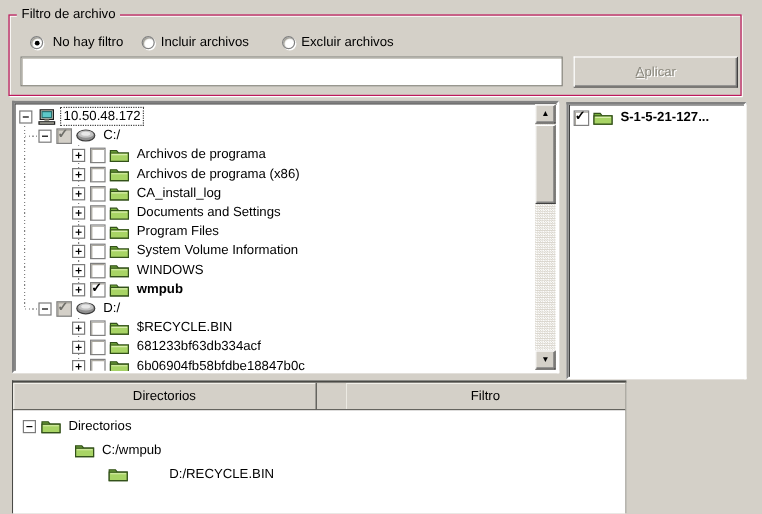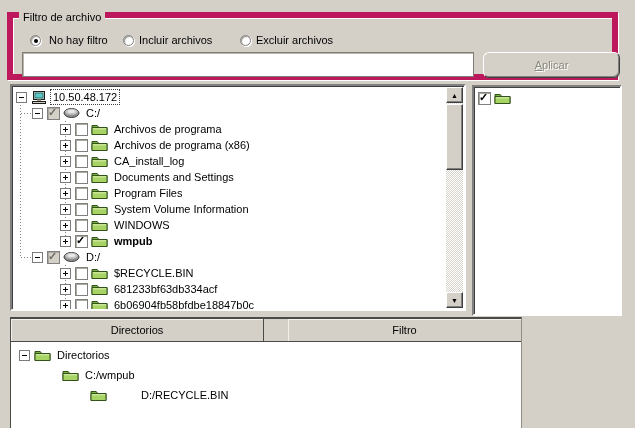--- a/index.html
+++ b/index.html
@@ -10,21 +10,21 @@
     font-size:11px;
     color:#000;
     position:relative;
     overflow:hidden;
   }
   .abs { position:absolute; }
 
   
   .groupbox {
     left:7px; top:12px; width:611px; height:68px;
-    border:6px solid #be185d;
+    border:1px solid #be185d;
     box-shadow: 1px 1px 0 #ffffff, inset 1px 1px 0 #ffffff;
   }
   .groupbox-title {
     position:absolute; top:-8px; left:6px;
     background:#d4d0c8; padding:0 4px; line-height:14px;
   }
 
   
   .radio-item { position:absolute; top:15px; display:flex; align-items:center; gap:5px; height:14px; cursor:default; }
   .radio-circle {
@@ -49,21 +49,21 @@
     outline:none;
   }
   .btn {
     position:absolute; left:470px; top:34px; width:137px; height:26px;
     background:#d4d0c8;
     border:1px solid; border-color:#ffffff #404040 #404040 #ffffff;
     box-shadow: inset -1px -1px 0 #808080;
     display:flex; align-items:center; justify-content:center;
     font-size:11px;
   }
-  .btn.disabled { color:#8a887e; text-shadow:1px 1px 0 #fff;border-radius:6px; }
+  .btn.disabled { color:#8a887e; text-shadow:1px 1px 0 #fff; }
   .btn .accel::first-letter { text-decoration:underline; }
 
   
   .sunken {
     background:#fff;
     border:2px solid; border-color:#808080 #ffffff #ffffff #808080;
     box-shadow: inset 1px 1px 0 #404040;
   }
   .tree-panel  { left:10px; top:84px;  width:456px; height:227px; overflow:hidden; }
   .sel-panel   { left:472px; top:85px; width:150px; height:231px; overflow:hidden; }
@@ -370,20 +370,21 @@
         <span class="cb checked">
           <span class="mark">✓</span>
         </span>
         <span class="ticon">
           <svg width="17" height="14" viewBox="0 0 17 14">
             <path d="M1 3.5 L6.2 3.5 L7.8 5.5 L16 5.5 L16 12.5 L1 12.5 Z" fill="#7ab33e" stroke="#33511a"></path>
             <path d="M1 5.5 L16 5.5 L16 12.5 L1 12.5 Z" fill="#a8d465" stroke="#33511a"></path>
             <path d="M2 6.8 L15 6.8" stroke="#d8edad"></path>
           </svg>
         </span>
+        <span class="lbl bold">S-1-5-21-127...</span>
       </div>
     </div>
 </div>
 
 <div class="abs summary-panel">
   <div class="summary-header">
     <div class="hcell c1">Directorios</div>
     <div class="hcell c2">Filtro</div>
   </div>
   <div class="summary-body" id="summary-tree">

